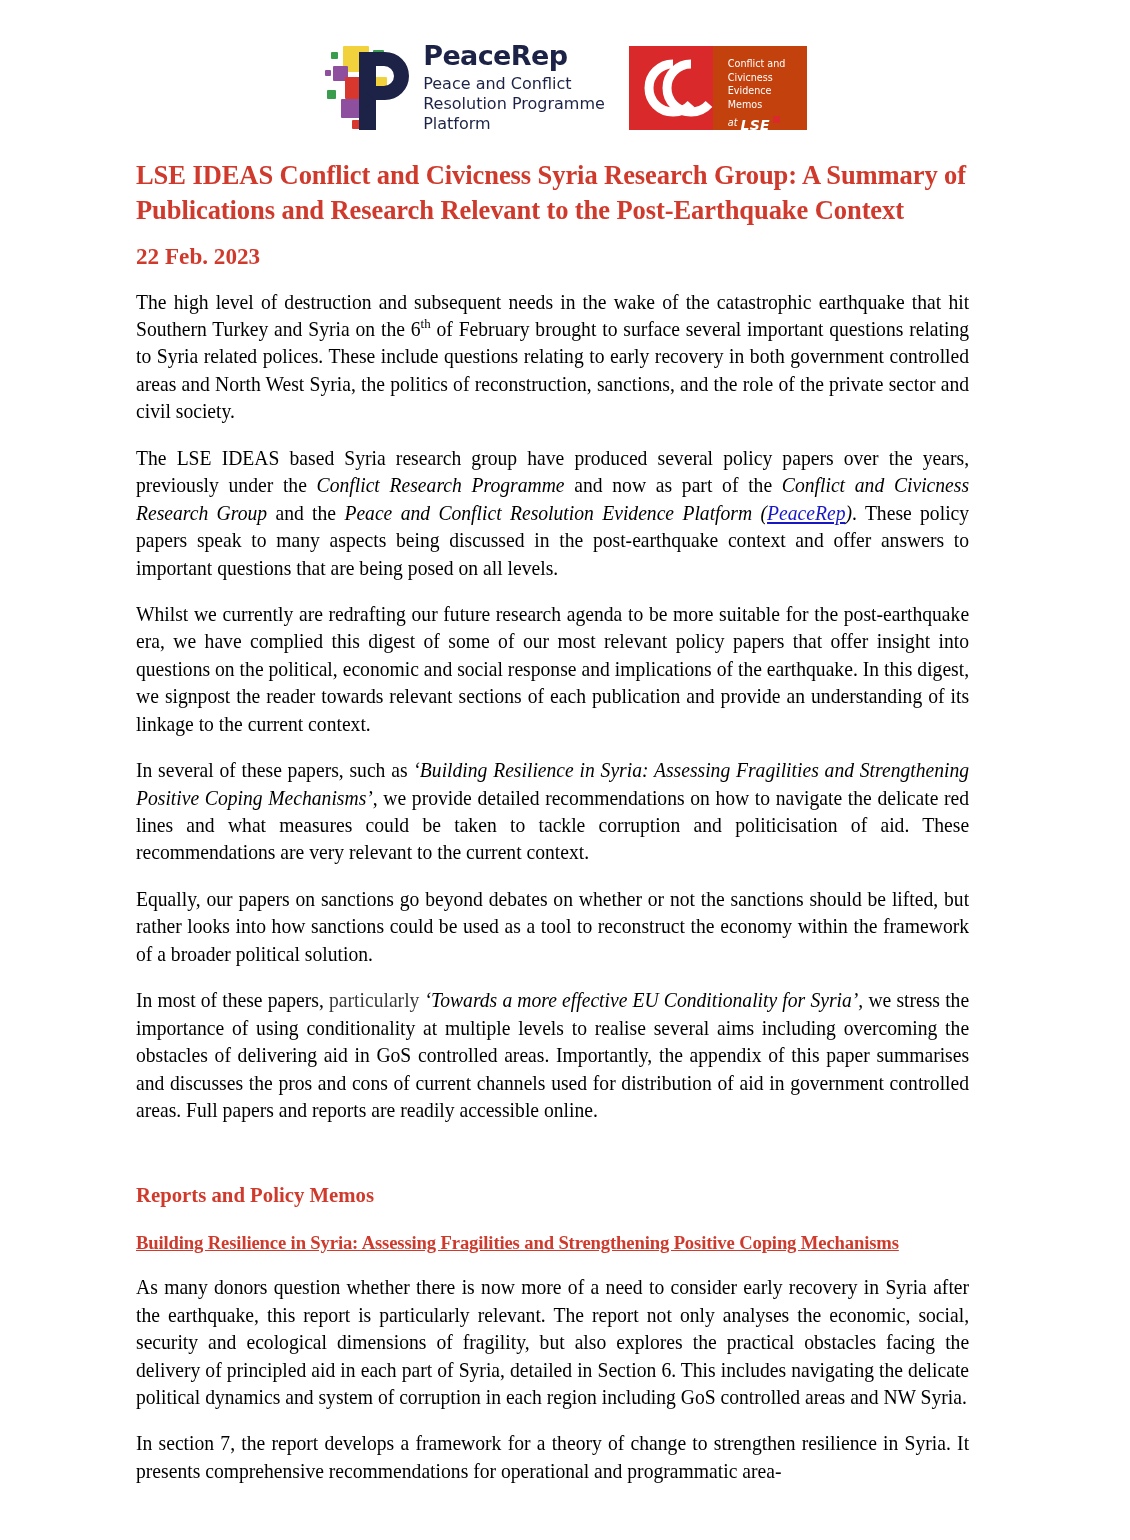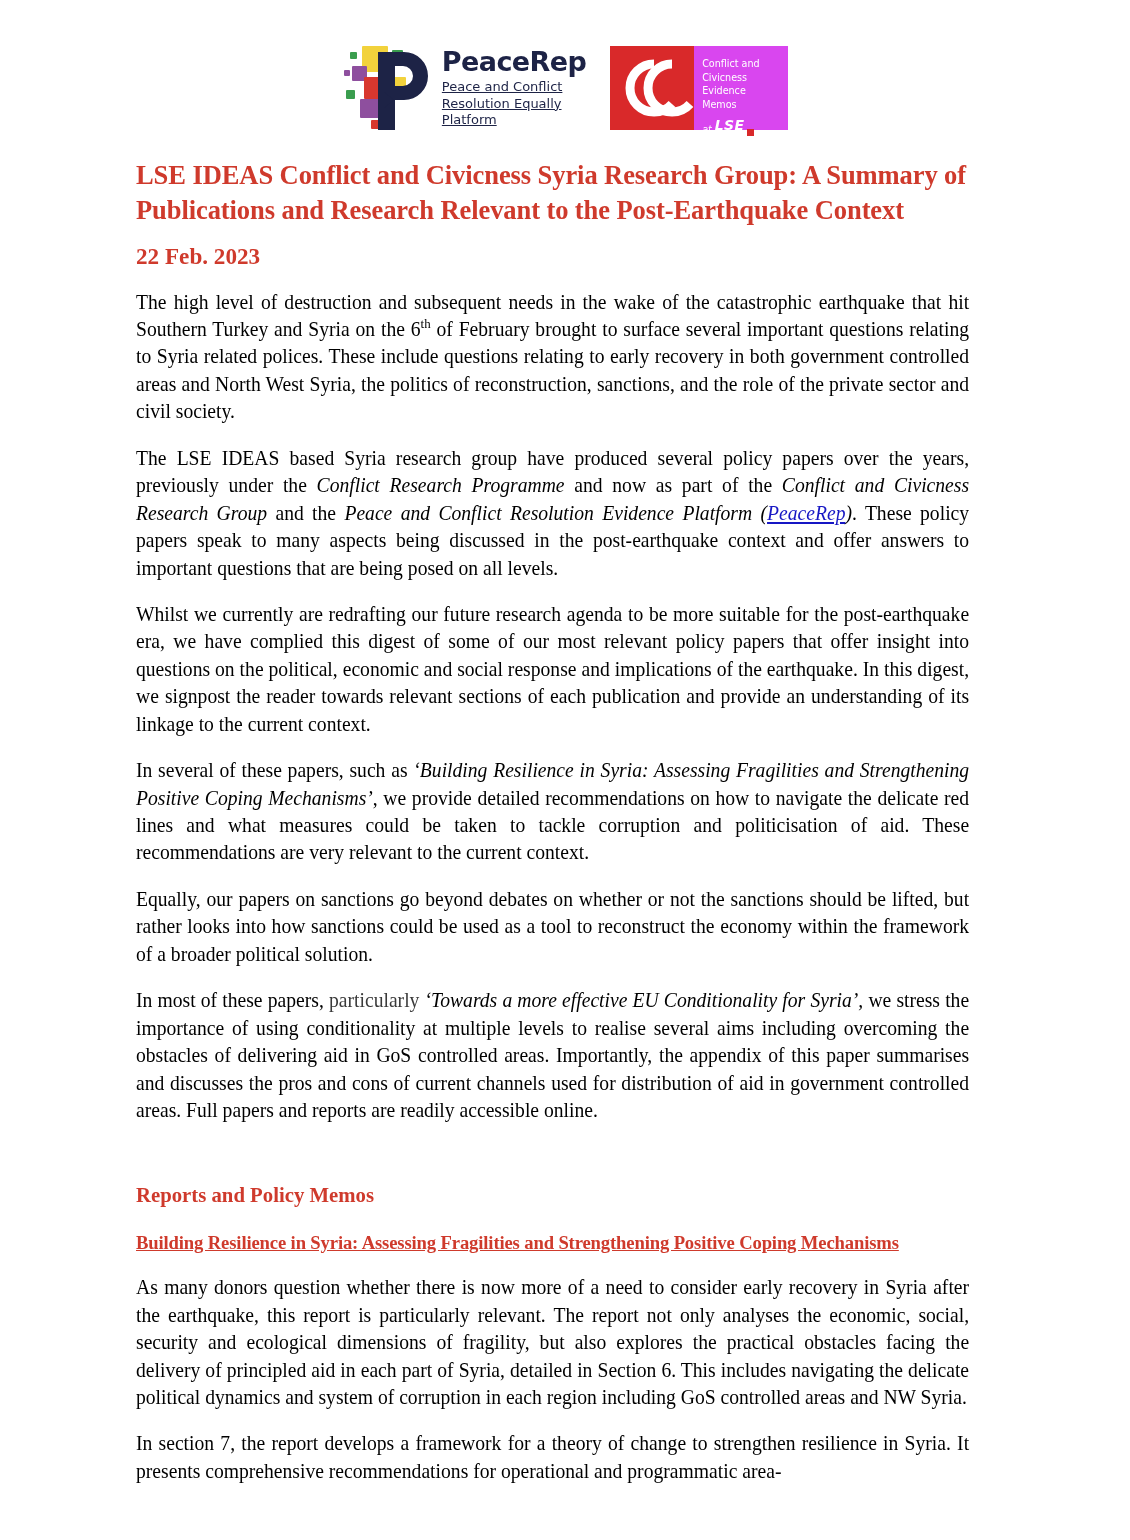--- a/index.html
+++ b/index.html
@@ -67,58 +67,57 @@
     font-family: "DejaVu Sans", "Liberation Sans", sans-serif;
     color: #1d2346;
   }
   .pr-title {
     font-size: 27px;
     font-weight: bold;
     letter-spacing: -0.6px;
     line-height: 1.05;
   }
   .pr-sub {
-    font-size: 13px;
+    font-size: 16px;
     line-height: 1.25;
     margin-top: 3px;
     font-weight: 500;
-    text-decoration: underline;
   }
 
   
   .cc-lockup {
     display: flex;
     align-items: stretch;
     height: 84px;
     flex: none;
   }
   .cc-red {
     width: 84px;
     height: 84px;
     background: #d9292a;
     position: relative;
     flex: none;
   }
   .cc-gray {
     width: 94px;
     height: 84px;
-    background: #d946ef;
+    background: #c2410c;
     flex: none;
     box-sizing: border-box;
-    padding: 11px 0 0 8px;
+    padding: 11px 0 0 15px;
     font-family: "DejaVu Sans", "Liberation Sans", sans-serif;
     color: #ffffff;
     font-size: 9.6px;
     line-height: 1.42;
   }
   .cc-lse {
     margin-top: 5px;
     font-size: 9.6px;
     display: flex;
-    align-items: flex-end;
+    align-items: flex-start;
     gap: 3px;
   }
   .cc-lse .at { font-style: italic; }
   .cc-lse .lse { font-weight: bold; font-size: 14px; letter-spacing: .3px; font-style: italic; }
   .cc-lse .dot {
     width: 7px; height: 7px; background: #d9292a; display: inline-block;
   }
 
   
   .content {
@@ -221,21 +220,21 @@
         <svg class="pr-p" viewBox="0 0 52 78">
           <path d="M2 0 h26 a24 24 0 0 1 0 48 h-9 v30 h-17 z
                    M19 14 v20 h8 a10 10 0 0 0 0 -20 z" fill="#1d2346" fill-rule="evenodd"></path>
           <path d="M8 40 l0 16 l10 -8 z" fill="#1d2346"></path>
         </svg>
       </div>
       <div class="pr-words">
         <div class="pr-title">PeaceRep</div>
         <div class="pr-sub">
           <div>Peace and Conflict</div>
-          <div>Resolution Equally</div>
+          <div>Resolution Programme</div>
           <div>Platform</div>
         </div>
       </div>
     </div>
 
     <div class="cc-lockup">
       <div class="cc-red">
         <svg viewBox="0 0 84 84" width="84" height="84">
           <path d="M44 18 a24 24 0 1 0 0 48 a24 24 0 0 0 18 -8" fill="none" stroke="#ffffff" stroke-width="9" stroke-linecap="butt"></path>
           <path d="M62 18 a24 24 0 1 0 0 48 a24 24 0 0 0 18 -8" fill="none" stroke="#ffffff" stroke-width="9" stroke-linecap="butt"></path>

